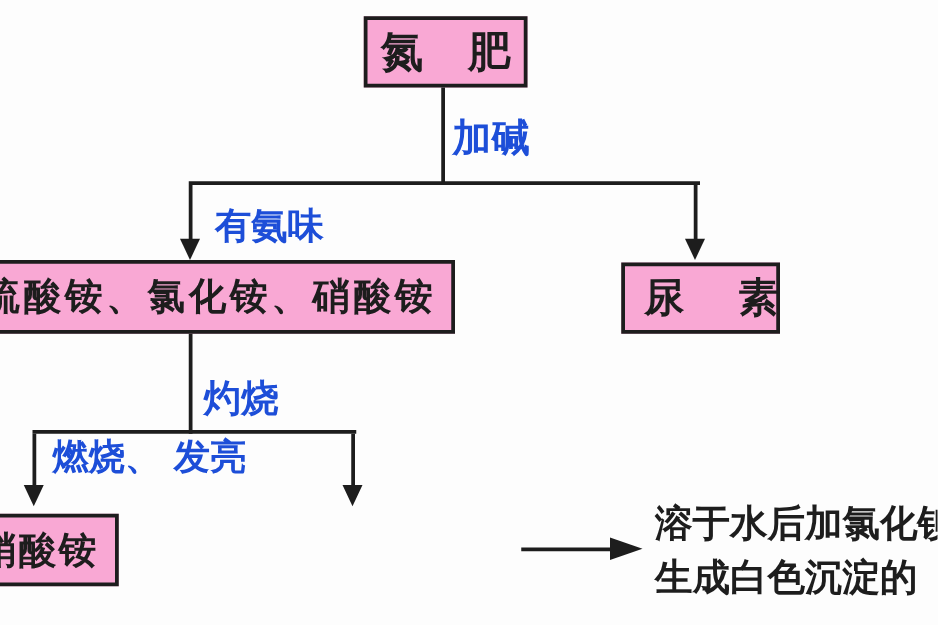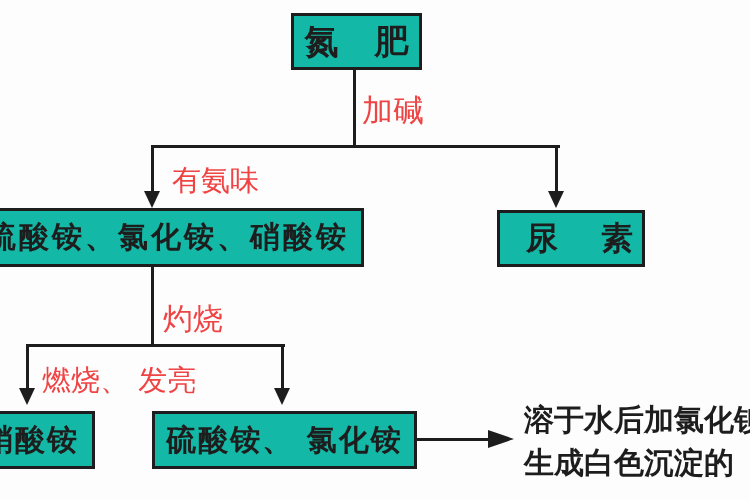--- a/index.html
+++ b/index.html
@@ -7,31 +7,31 @@
     width: 750px; height: 500px;
     background: #fdfdfd;
     overflow: hidden;
     position: relative;
     font-family: "DejaVu Sans", sans-serif;
   }
   .stage { position: absolute; left: 0; top: 0; width: 750px; height: 500px; }
   .node {
     position: absolute;
     border: 3px solid #1d1d1d;
-    background: #14b8a6;
+    background: #f9a8d4;
     color: #1d1d1d;
     font-weight: bold;
     display: flex; align-items: center; justify-content: center;
     box-sizing: border-box;
     white-space: nowrap;
   }
   .lbl {
     position: absolute;
-    color: #ef4444;
-    font-weight: normal;
+    color: #1d4ed8;
+    font-weight: bold;
     white-space: nowrap;
   }
   .line { position: absolute; background: #1d1d1d; }
   .arrow-down {
     position: absolute; width: 0; height: 0;
     border-left: 8px solid transparent;
     border-right: 8px solid transparent;
     border-top: 17px solid #1d1d1d;
   }
   .arrow-right {
@@ -67,43 +67,40 @@
   <div class="arrow-down" style="left:144px; top:191px;"></div>
   <div class="lbl" style="left:172px; top:161px; font-size:29px;">有氨味</div>
 
   <div class="line" style="left:555px; top:148px; width:3px; height:44px;"></div>
   <div class="arrow-down" style="left:548px; top:191px;"></div>
 
   <div class="node" style="left:-28px; top:208px; width:392px; height:59px; font-size:30px; justify-content:flex-start; padding-left:11px; letter-spacing:3px;">
     <span>硫酸铵、氯化铵、硝酸铵</span>
   </div>
 
-  <div class="node" style="left:497px; top:210px; width:148px; height:57px; font-size:32px; letter-spacing:16px; padding-left:33px;">
+  <div class="node" style="left:497px; top:210px; width:127px; height:57px; font-size:32px; letter-spacing:16px; padding-left:33px;">
     <span>尿 素</span>
   </div>
 
   <div class="line" style="left:151px; top:267px; width:3px; height:80px;"></div>
   <div class="lbl" style="left:163px; top:289px; font-size:30px;margin-top:10px;">灼烧</div>
 
   <div class="line" style="left:26px; top:344px; width:259px; height:3px;"></div>
 
   <div class="line" style="left:26px; top:347px; width:3px; height:42px;"></div>
   <div class="arrow-down" style="left:19px; top:388px;"></div>
-  <div class="lbl" style="left:42px; top:361px; font-size:29px;">燃烧、 发亮</div>
+  <div class="lbl" style="left:42px; top:346px; font-size:29px;">燃烧、 发亮</div>
 
   <div class="line" style="left:281px; top:347px; width:3px; height:42px;"></div>
   <div class="arrow-down" style="left:274px; top:388px;"></div>
 
   <div class="node" style="left:-42px; top:411px; width:137px; height:58px; font-size:30px; justify-content:flex-start; padding-left:22px; letter-spacing:2px;">
     <span>硝酸铵</span>
   </div>
 
-  <div class="node" style="left:152px; top:411px; width:265px; height:58px; font-size:30px; letter-spacing:2px;">
-    <span>硫酸铵、 氯化铵</span>
-  </div>
 
   <div class="line" style="left:417px; top:438px; width:78px; height:3px;"></div>
   <div class="arrow-right" style="left:488px; top:430px;"></div>
 
   <div class="result" style="left:524px; top:398px;">
     <div>溶于水后加氯化钡</div>
     <div>生成白色沉淀的</div>
   </div>
 
 </div>

